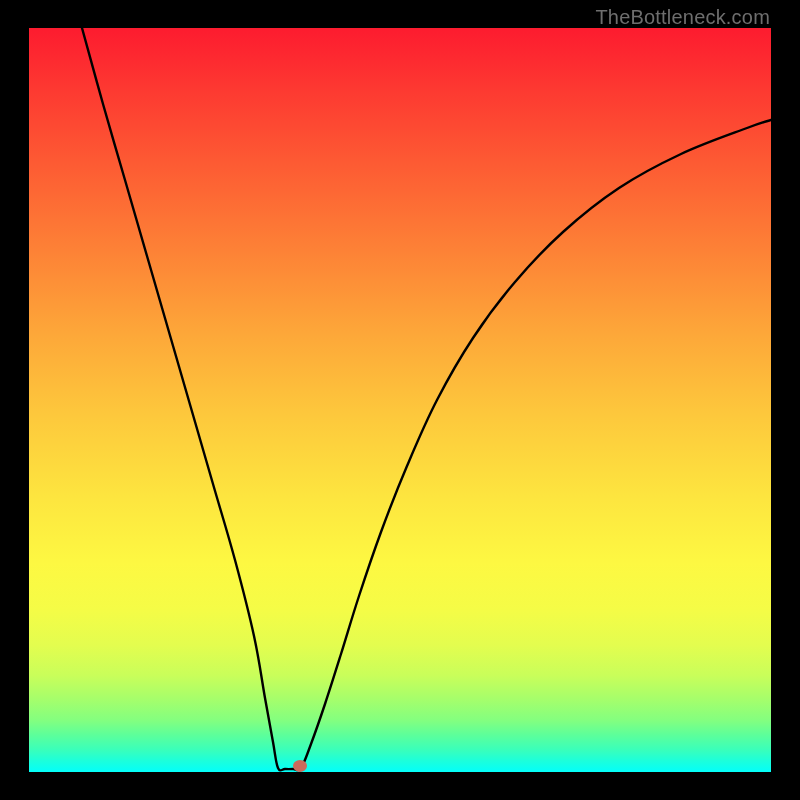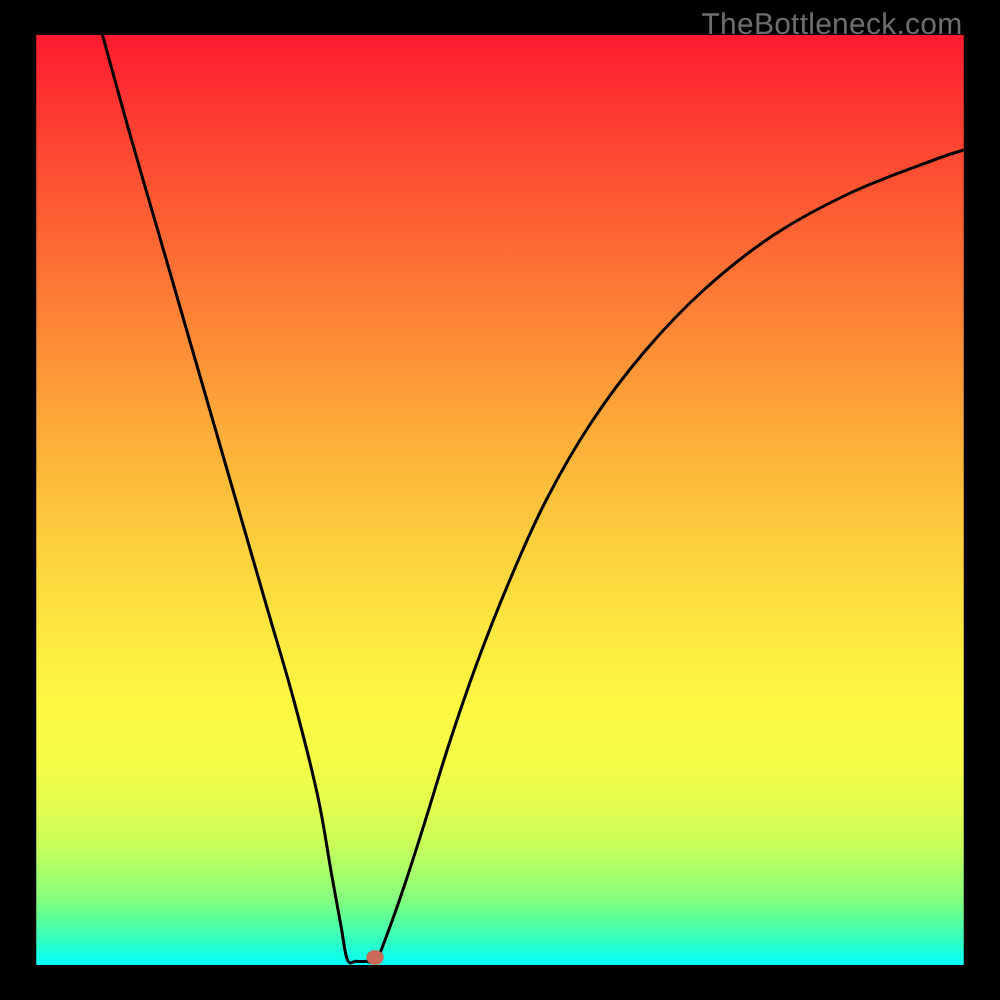--- a/index.html
+++ b/index.html
@@ -43,21 +43,21 @@
       #3affba 97%,
       #1cffdb 98.5%,
       #03fffa 100%
     );
   }
   .watermark {
     position: absolute;
     top: 6px;
     right: 30px;
     color: #6e6e6e;
-    font-size: 24px;
+    font-size: 20px;
     font-weight: 500;
     letter-spacing: 0.2px;
   }
   svg.curve {
     position: absolute;
     left: 0;
     top: 0;
     width: 742px;
     height: 744px;
   }

